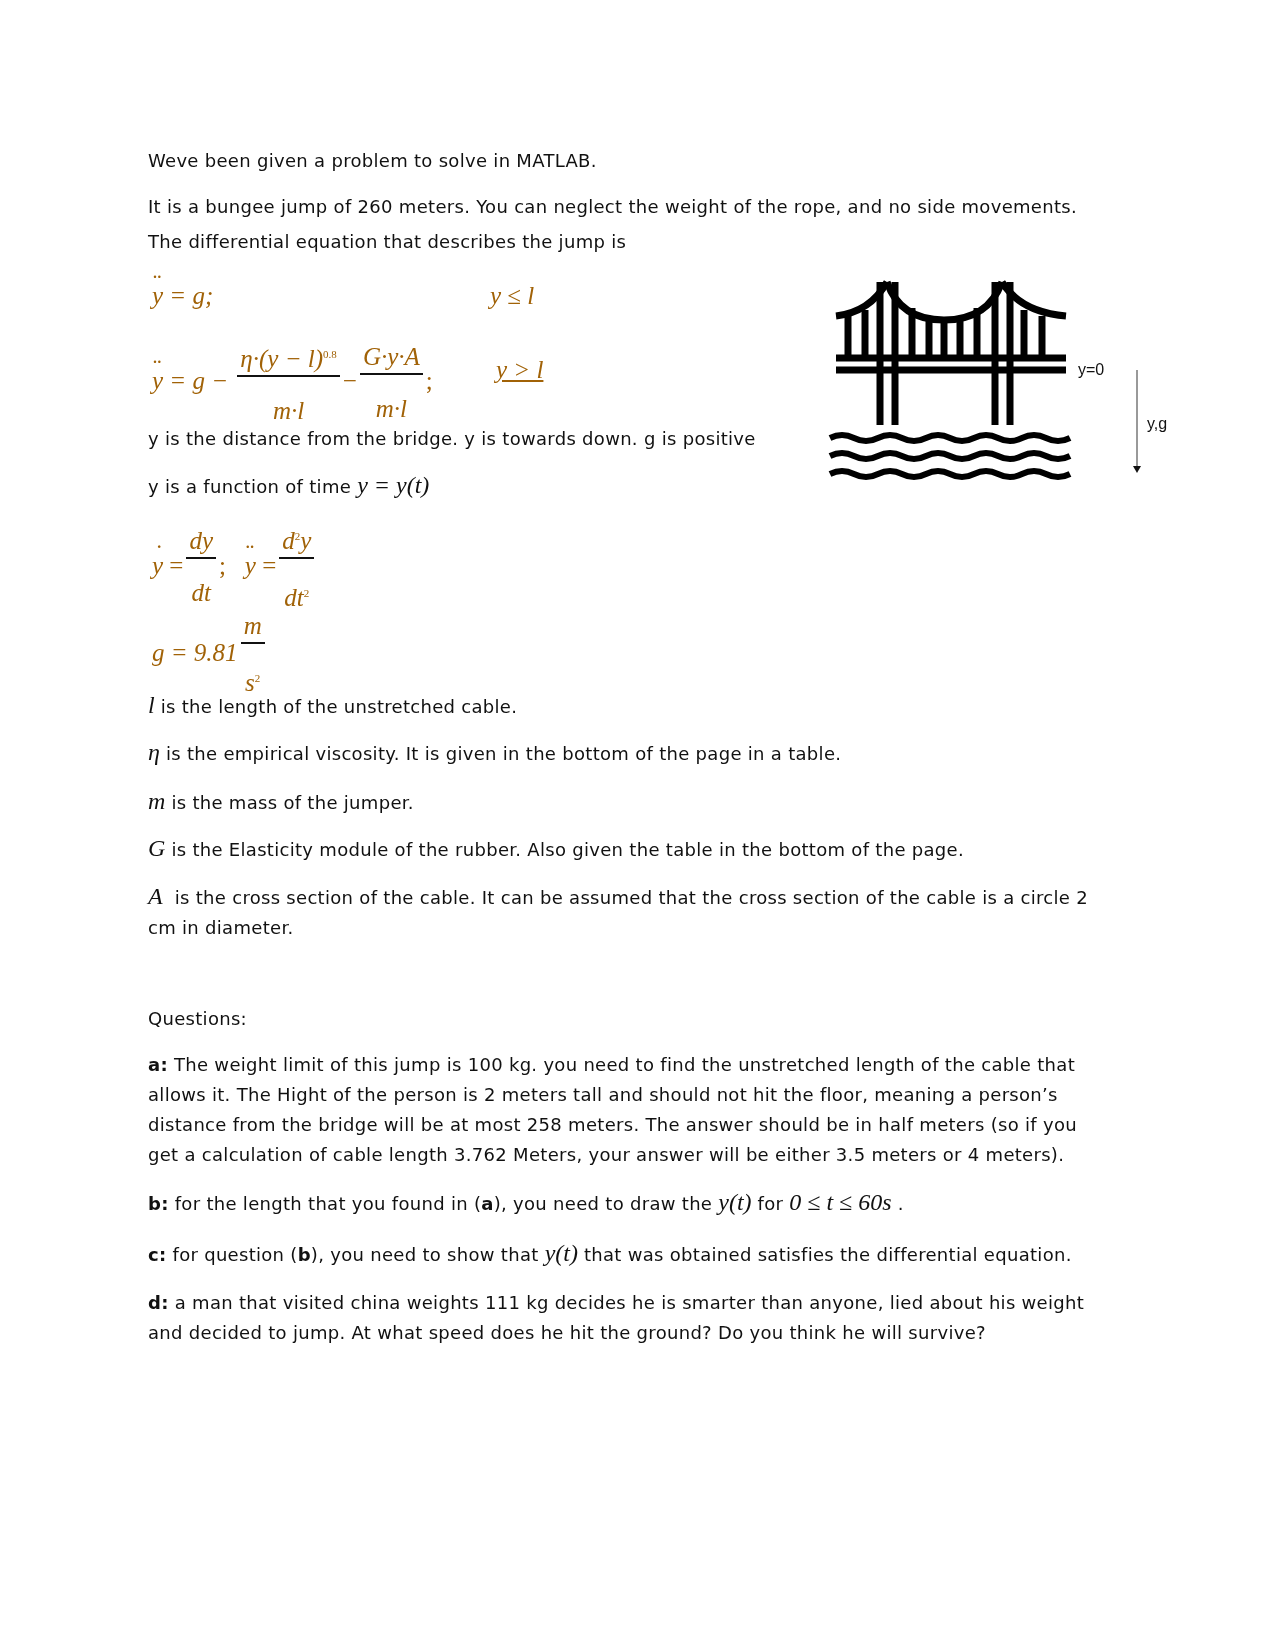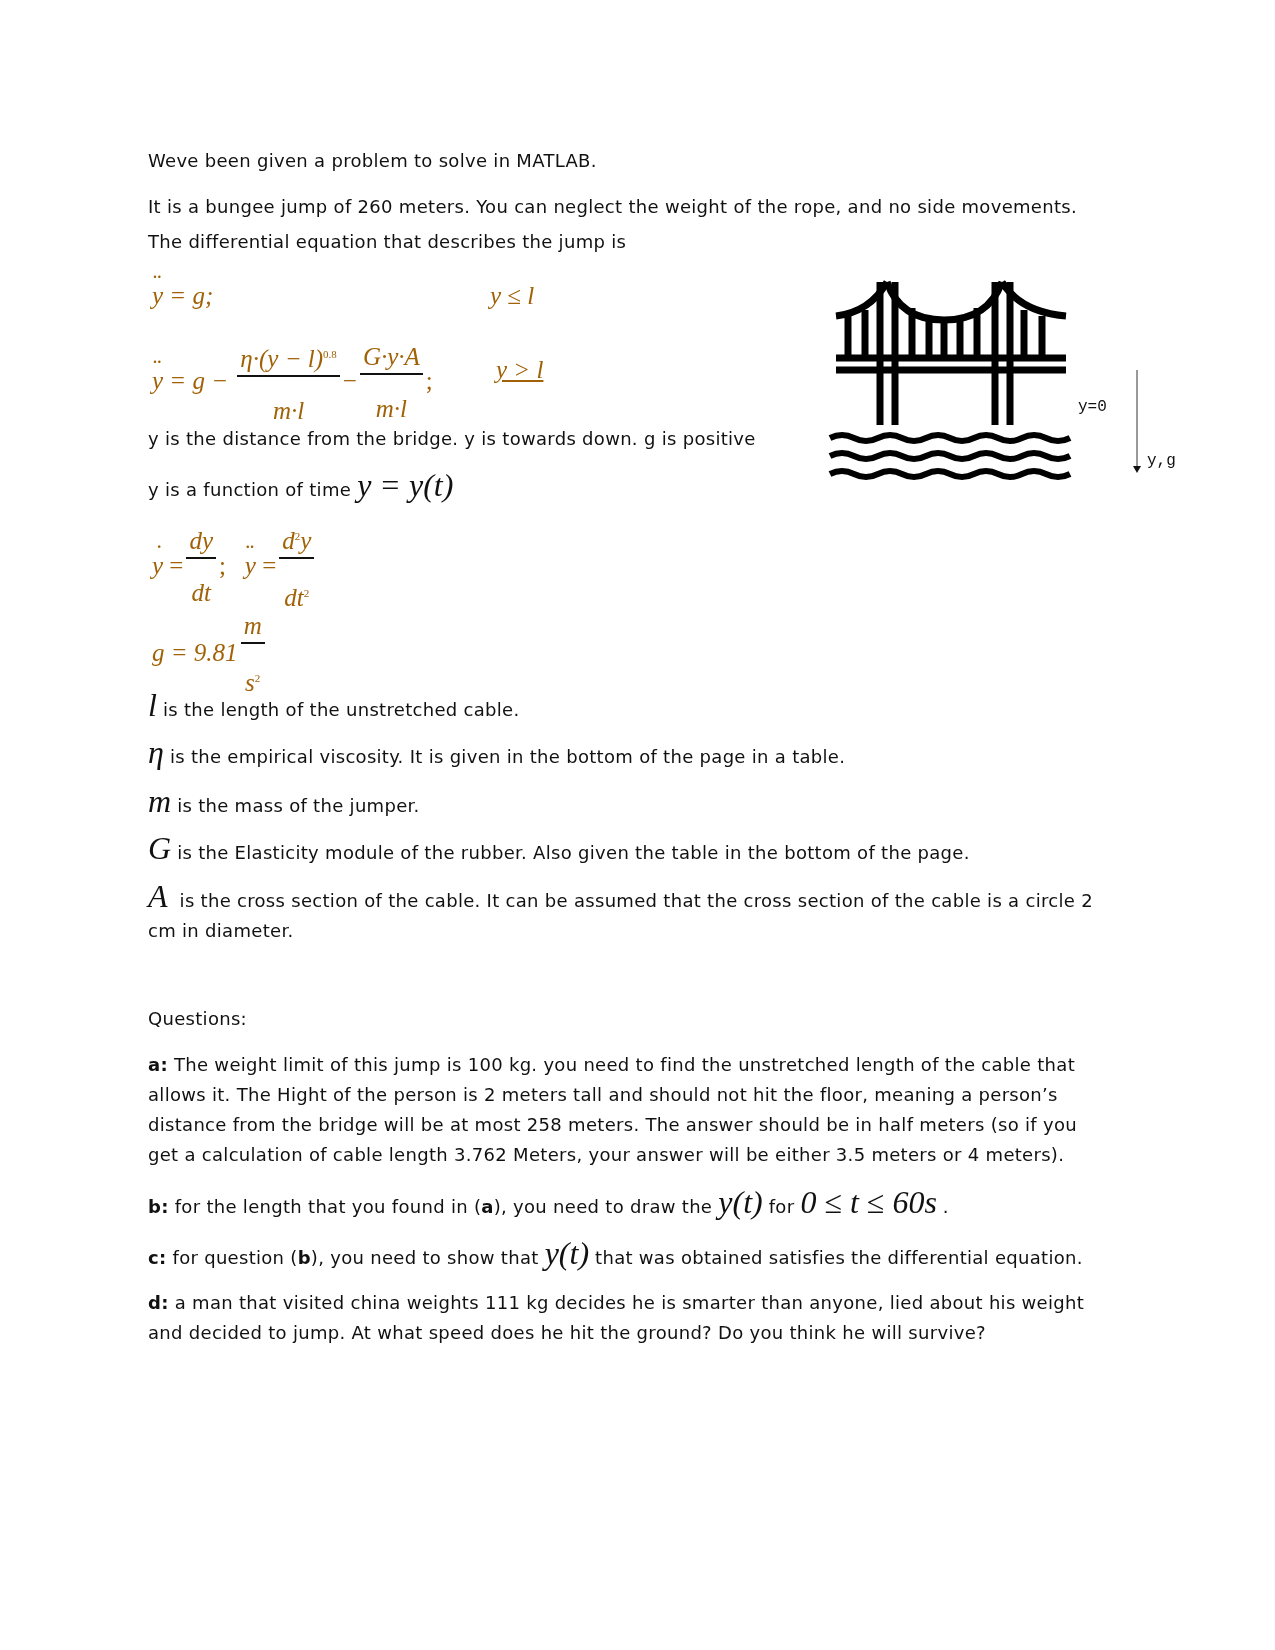--- a/index.html
+++ b/index.html
@@ -1,33 +1,33 @@
 <!DOCTYPE html>
 <html><head>
 <meta charset="utf-8">
 <style>
   html, body { margin:0; padding:0; background:#ffffff; }
   body { width:1275px; height:1650px; position:relative; overflow:hidden;
          font-family:"DejaVu Sans", sans-serif; color:#111; }
   .txt { position:absolute; left:148px; font-size:18px; letter-spacing:0.3px; line-height:30px; white-space:nowrap; }
   .wrap { white-space:normal; width:960px; }
-  .math { font-family:"Liberation Serif", serif; font-style:italic; font-size:32px; letter-spacing:0; }
+  .math { font-family:"Liberation Serif", serif; font-style:italic; font-size:24px; letter-spacing:0; }
   .eq { position:absolute; font-family:"Liberation Serif", serif; font-size:25px; color:#a16207; white-space:nowrap; }
   .frac { display:inline-block; vertical-align:middle; text-align:center; margin:0 3px; }
   .frac .num { display:block; border-bottom:2px solid #111; padding:0 3px 2px 3px; line-height:28px; }
   .frac .den { display:block; line-height:30px; padding-top:19px; }
   sup { font-size:11px; font-style:normal; }
   .it { font-style:italic; }
   b { font-weight:bold; }
   .dd { position:relative; display:inline-block; }
   .dd::before { content:"\00A8"; position:absolute; left:1px; top:-12px; font-style:normal; }
   .d1 { position:relative; display:inline-block; }
   .d1::before { content:"\02D9"; position:absolute; left:3px; top:-12px; font-style:normal; }
   #bridge { position:absolute; left:820px; top:270px; }
-  .lbl { position:absolute; font-family:Liberation Mono, monospace; font-size:16px; color:#111;margin-top:37px; }
+  .lbl { position:absolute; font-family:Liberation Sans, sans-serif; font-size:16px; color:#111; }
 </style>
 </head>
 <body>
 
 <div class="txt" style="top:146px">Weve been given a problem to solve in MATLAB.</div>
 <div class="txt" style="top:192px">It is a bungee jump of 260 meters. You can neglect the weight of the rope, and no side movements.</div>
 <div class="txt" style="top:227px">The differential equation that describes the jump is</div>
 
 <div class="eq" style="left:152px; top:282px;">
   <span class="it dd">y</span><span class="it"> = g;</span>

